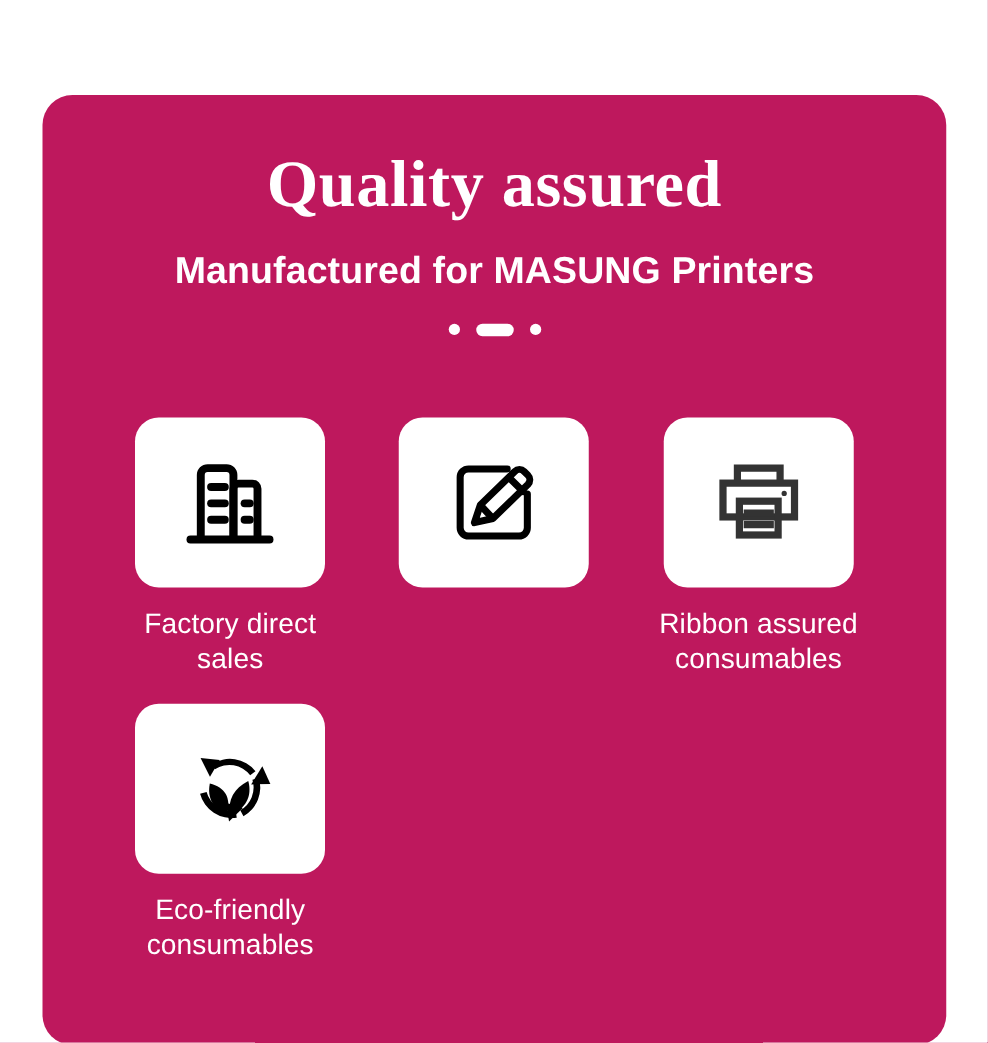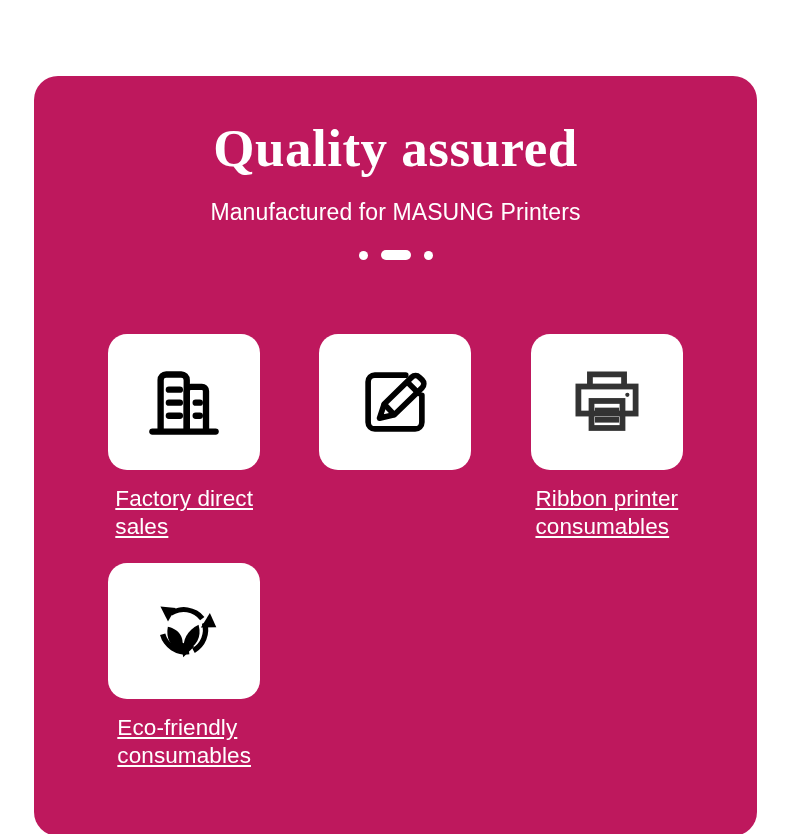--- a/index.html
+++ b/index.html
@@ -49,22 +49,22 @@
     font-weight: bold;
     font-size: 53px;
     line-height: 1.05;
     color: #ffffff;
     letter-spacing: 0.5px;
   }
   .subtitle {
     margin: 0;
     padding-top: 22px;
     font-family: "Liberation Sans", sans-serif;
-    font-weight: normal;
-    font-size: 23px;
+    font-weight: bold;
+    font-size: 30px;
     line-height: 1.2;
     color: #ffffff;
     letter-spacing: 0.1px;
   }
 
   
   .dots {
     display: flex;
     align-items: center;
     justify-content: center;
@@ -111,23 +111,23 @@
     box-sizing: border-box;
   }
   .tile svg { display: block; }
 
   .cap {
     margin-top: 15px;
     font-family: "Liberation Sans", sans-serif;
     font-size: 22.5px;
     line-height: 1.25;
     color: #ffffff;
+    text-align: center;
     white-space: pre-line;
     letter-spacing: 0.1px;
-    text-decoration: underline;
   }
 </style>
 </head>
 <body>
 
 <div class="stage">
   <div class="panel">
 
     <div class="header">
       <h1 class="title">Quality assured</h1>
@@ -180,21 +180,21 @@
             <svg width="84" height="84" viewBox="0 0 64 64" fill="none" stroke="#333333" stroke-width="4.4" stroke-linecap="square" stroke-linejoin="miter">
               <path d="M19 18 V11 h26 v7"></path>
               <rect x="10.2" y="20.2" width="43.6" height="20.6"></rect>
               <rect x="20.2" y="31.2" width="23.6" height="20.6"></rect>
               <line x1="25" y1="38.5" x2="39" y2="38.5"></line>
               <line x1="25" y1="45.5" x2="39" y2="45.5"></line>
               <circle cx="47.5" cy="26.5" r="1.6" fill="#333333" stroke="none"></circle>
             </svg>
           </span>
         </div>
-        <div class="cap">Ribbon printer
+        <div class="cap">Ribbon assured
 consumables</div>
       </div>
 
 
       <div class="cell">
         <div class="tile">
           <span>
             <svg width="82" height="82" viewBox="0 0 64 64" fill="none">
               <g fill="#000000">
 

